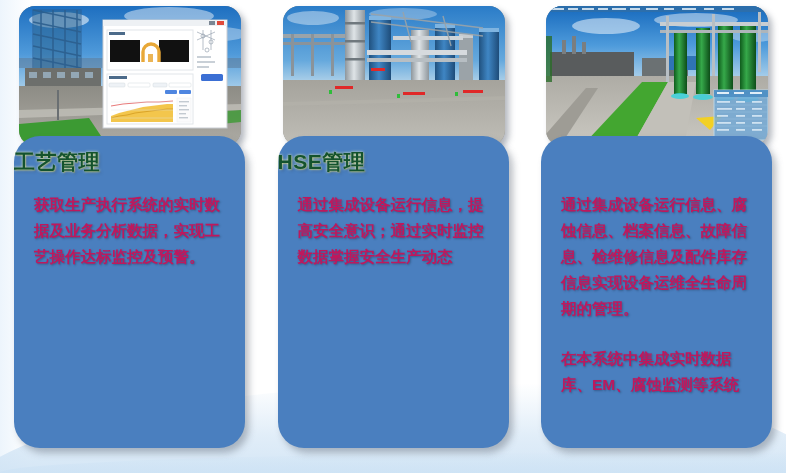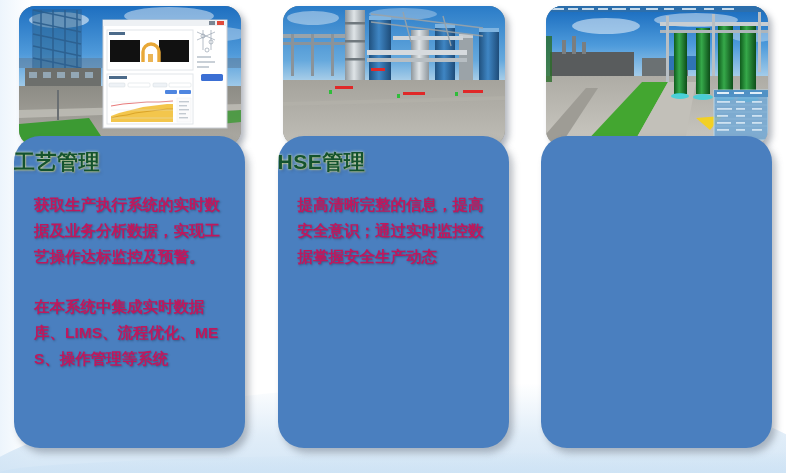--- a/index.html
+++ b/index.html
@@ -251,21 +251,20 @@
         <rect x="110" y="133" width="8" height="2" fill="#d03030" opacity=".9"></rect>
       </svg>
     </div>
 
     <div class="card-body"></div>
 
     <div class="card-title">工艺管理</div>
 
     <div class="card-text">
       <p>获取生产执行系统的实时数据及业务分析数据，实现工艺操作达标监控及预警。</p>
-      <p>在本系统中集成实时数据库、LIMS、流程优化、MES、操作管理等系统</p>
     </div>
   </div>
 
   <div class="card">
 
     <div class="card-thumb">
       <svg viewBox="0 0 222 140" preserveAspectRatio="none">
         <defs>
           <linearGradient id="sky2" x1="0" y1="0" x2="0" y2="1">
             <stop offset="0%" stop-color="#2a7cc8"></stop>
@@ -341,21 +340,21 @@
         <rect x="60" y="132" width="6" height="2" fill="#d24242" opacity=".8"></rect>
         <rect x="150" y="133" width="6" height="2" fill="#d24242" opacity=".8"></rect>
       </svg>
     </div>
 
     <div class="card-body"></div>
 
     <div class="card-title">HSE管理</div>
 
     <div class="card-text">
-      <p>提高清晰完整的信息，提高安全意识；通过实时监控数据掌握安全生产动态</p>
+      <p>通过集成设备运行信息，提高安全意识；通过实时监控数据掌握安全生产动态</p>
     </div>
   </div>
 
   <div class="card">
 
     <div class="card-thumb">
       <svg viewBox="0 0 222 140" preserveAspectRatio="none">
         <defs>
           <linearGradient id="sky3" x1="0" y1="0" x2="0" y2="1">
             <stop offset="0%" stop-color="#1669bd"></stop>
@@ -466,15 +465,19 @@
         <rect x="0" y="30" width="6" height="46" fill="#2b6d2a" opacity=".8"></rect>
 
         <rect x="52" y="132" width="8" height="2" fill="#d03030" opacity=".85"></rect>
         <rect x="96" y="134" width="8" height="2" fill="#d03030" opacity=".85"></rect>
       </svg>
     </div>
 
     <div class="card-body"></div>
 
 
+    <div class="card-text">
+      <p>通过集成设备运行信息、腐蚀信息、档案信息、故障信息、检维修信息及配件库存信息实现设备运维全生命周期的管理。</p>
+      <p>在本系统中集成实时数据库、EM、腐蚀监测等系统</p>
+    </div>
   </div>
 
 </div>
 
 </body></html>

